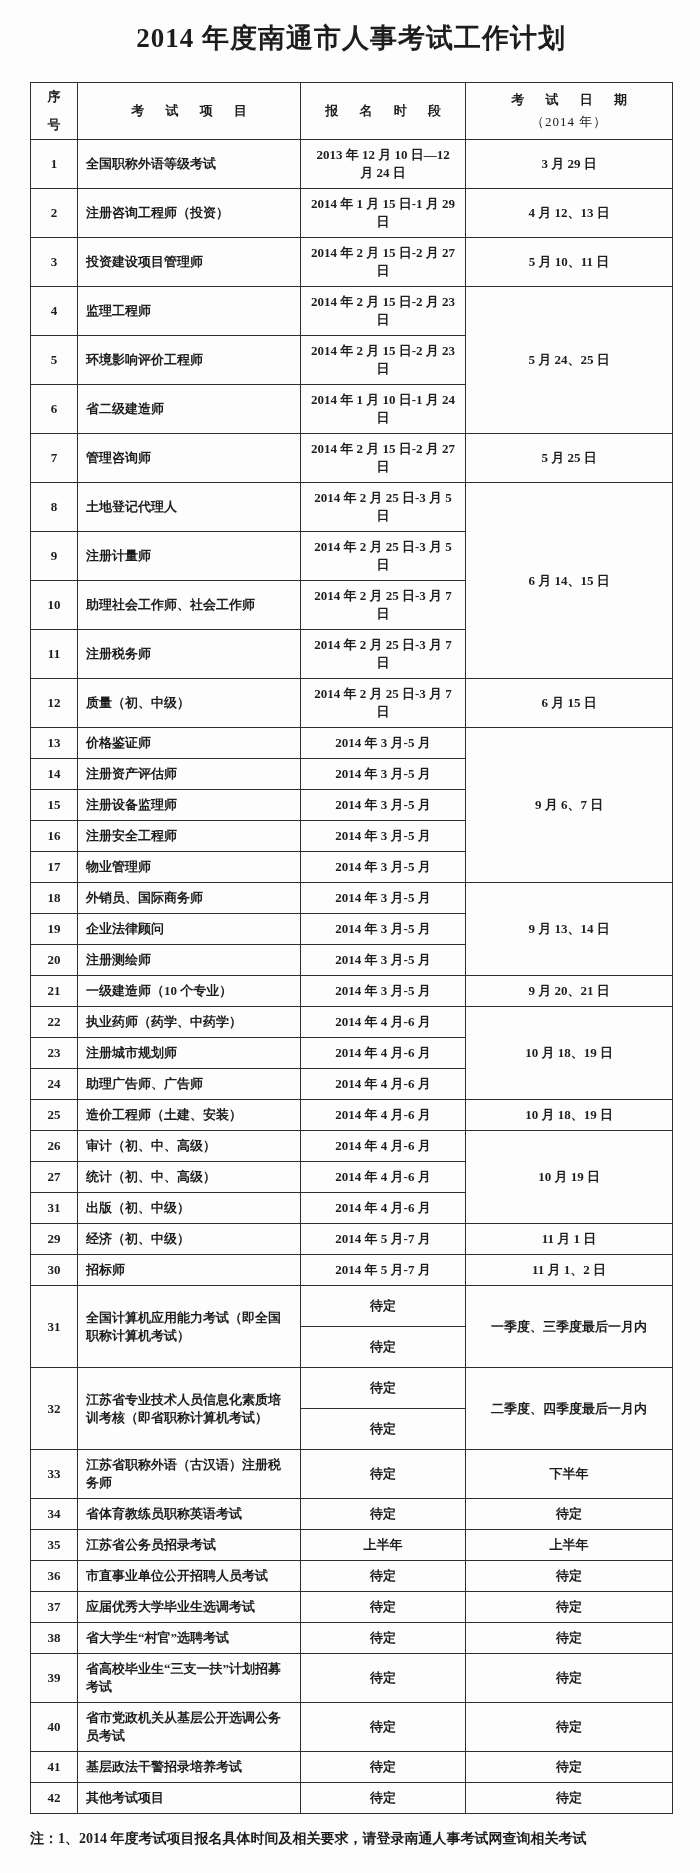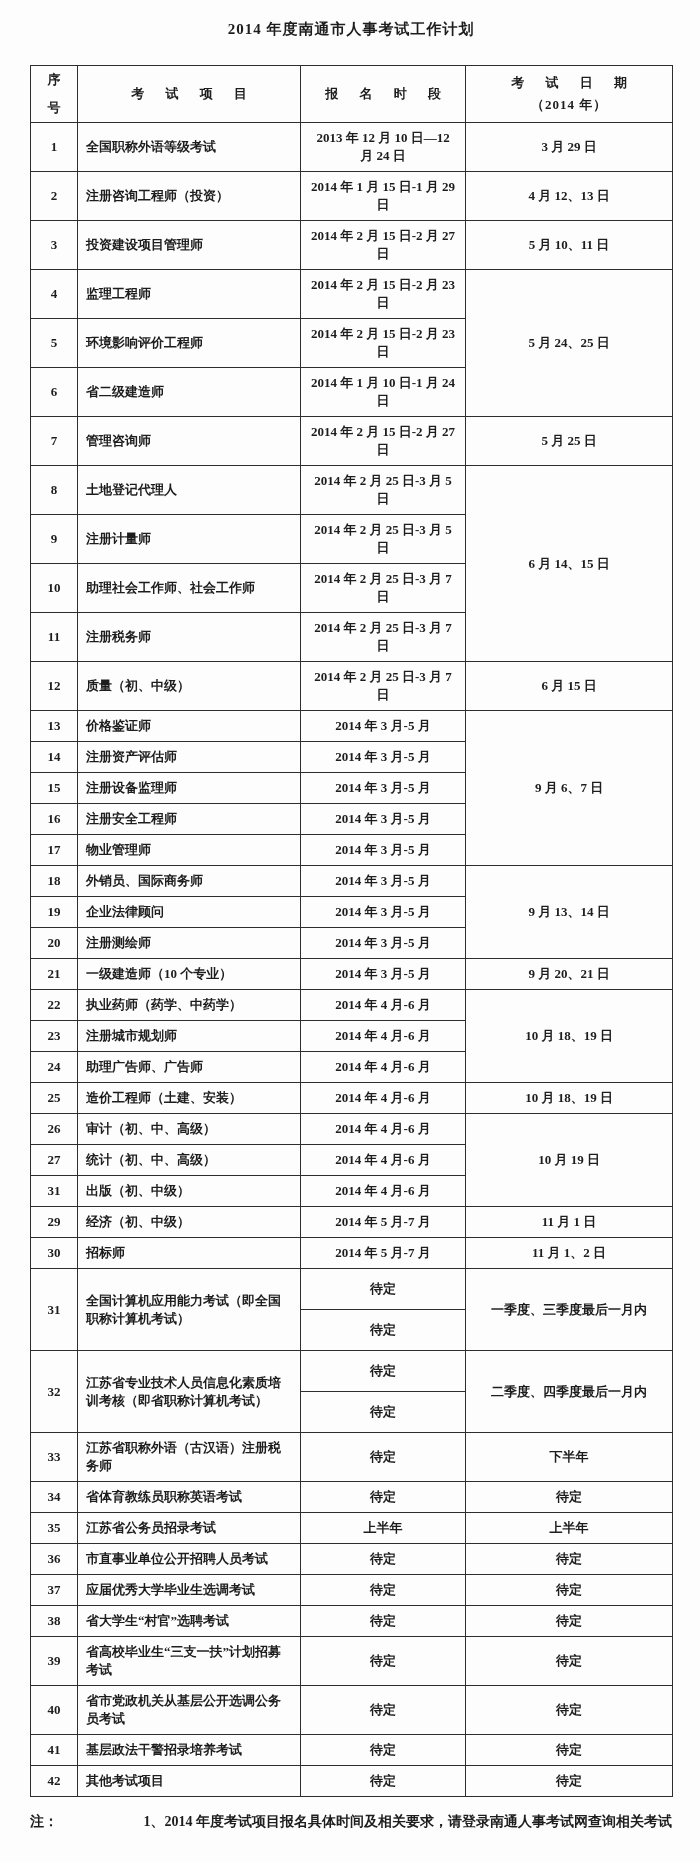--- a/index.html
+++ b/index.html
@@ -9,21 +9,21 @@
     color: #1d1d1d;
     font-family: "Liberation Serif", "DejaVu Serif", serif;
   }
   .page {
     width: 700px;
     box-sizing: border-box;
     padding: 16px 28px 30px 30px;
     background: #fdfdfd;
   }
   .doc-title {
-    font-size: 15px;
+    font-size: 27px;
     font-weight: 700;
     text-align: center;
     letter-spacing: 1px;
     margin: 4px 0 26px 0;
   }
   table.schedule {
     border-collapse: collapse;
     table-layout: fixed;
     width: 642px;
   }
@@ -43,21 +43,21 @@
     padding: 0 4px;
   }
   .vstack {
     width: 16px;
     margin: 0 auto;
     word-break: break-all;
     line-height: 28px;
     letter-spacing: 0;
   }
   .spread { letter-spacing: 9px; text-indent: 9px; }
-  .hdr-sub { letter-spacing: 1px; margin-top: 4px; font-weight: 700; }
+  .hdr-sub { letter-spacing: 1px; margin-top: 4px; font-weight: 400; }
   td.cell-no   { text-align: center; padding: 6px 2px; }
   td.cell-project { text-align: left; }
   td.cell-reg  { text-align: center; }
   td.cell-date { text-align: center; }
   td.cell-reg.split { padding: 0; }
   td.cell-reg.split .sub {
     padding: 11px 8px;
   }
   td.cell-reg.split .sub:first-child {
     border-bottom: 1px solid #2e2e2e;
@@ -70,21 +70,21 @@
     font-weight: 700;
     line-height: 21px;
     width: 642px;
     box-sizing: border-box;
   }
   .notes-label {
     position: absolute;
     left: 0;
     top: 0;
   }
-  .note-line { margin-bottom: 12px; text-align: right; }
+  .note-line { margin-bottom: 12px; }
   .note-line:last-child { margin-bottom: 0; }
 </style>
 </head>
 <body>
 
 <div class="page">
 
   <div class="doc-title">2014 年度南通市人事考试工作计划</div>
 
   <table class="schedule">

